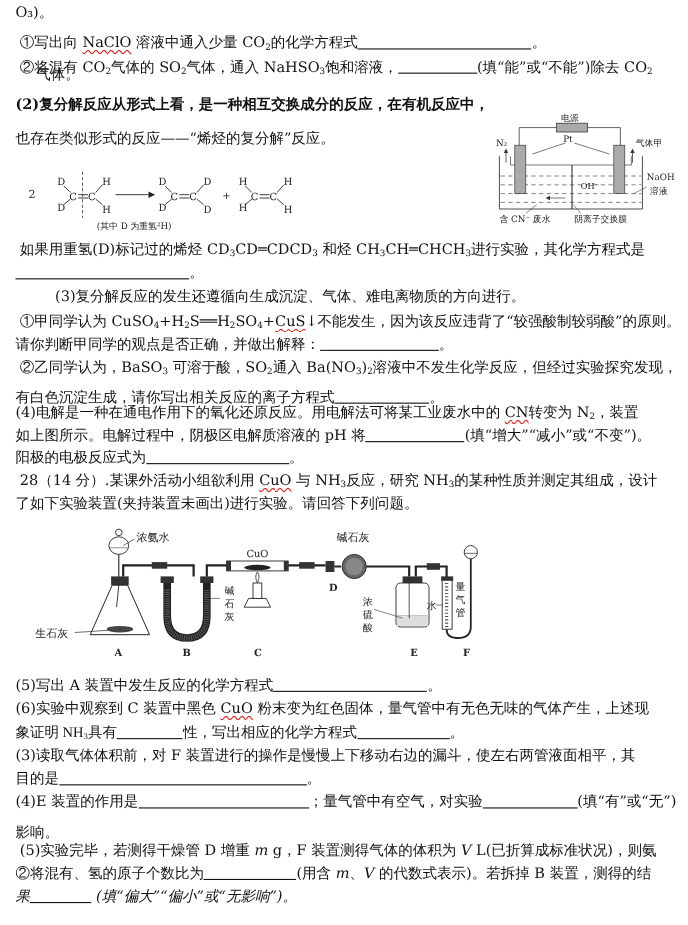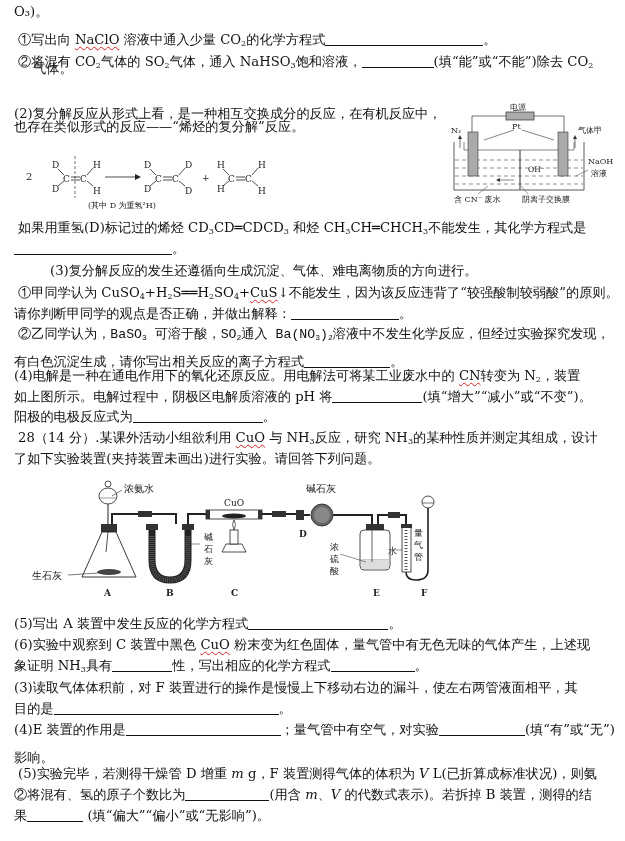--- a/index.html
+++ b/index.html
@@ -21,21 +21,21 @@
 
 <div class="line ind" style="top:30px;">
   <span>①写出向 </span><span class="wavy">NaClO</span><span> 溶液中通入少量 CO</span><sub>2</sub><span>的化学方程式</span><span class="blank" style="width:158px;"></span><span>。</span>
 </div>
 
 <div class="line ind" style="top:52px;">
   <span>②将混有 CO</span><sub>2</sub><span>气体的 SO</span><sub>2</sub><span>气体，通入 NaHSO</span><sub>3</sub><span>饱和溶液，</span><span class="blank" style="width:72px;"></span><span>(填“能”或“不能”)除去 CO</span><sub>2</sub>
 </div>
 <div class="line" style="top:59px;margin-left:19px;">气体。</div>
 
-<div class="line" style="top:104px;">(2)复分解反应从形式上看，是一种相互交换成分的反应，在有机反应中，</div>
+<div class="line" style="top:86px;font-weight:bold;">(2)复分解反应从形式上看，是一种相互交换成分的反应，在有机反应中，</div>
 <div class="line" style="top:117px;">也存在类似形式的反应——“烯烃的复分解”反应。</div>
 
 <div class="fig" style="left:18px; top:148px; width:260px; height:62px;">
   <svg width="260" height="62" viewBox="0 0 260 62">
     <text x="8" y="32" font-size="10">2</text>
 
     <text x="34" y="20" font-size="9">D</text>
     <text x="34" y="44" font-size="9">D</text>
     <line x1="40" y1="21" x2="46" y2="27" stroke="#222" stroke-width="0.8"></line>
     <line x1="40" y1="38" x2="46" y2="33" stroke="#222" stroke-width="0.8"></line>
@@ -119,34 +119,34 @@
     <text x="143" y="78" font-size="8">溶液</text>
     <line x1="140" y1="72" x2="128" y2="78" stroke="#333" stroke-width="0.5"></line>
     <text x="6" y="104" font-size="8">含 CN⁻ 废水</text>
     <text x="74" y="104" font-size="8">阴离子交换膜</text>
     <line x1="30" y1="96" x2="40" y2="88" stroke="#333" stroke-width="0.5"></line>
     <line x1="80" y1="96" x2="73" y2="88" stroke="#333" stroke-width="0.5"></line>
   </svg>
 </div>
 
 <div class="line ind" style="top:218px;">
-  <span>如果用重氢(D)标记过的烯烃 CD</span><sub>3</sub><span>CD═CDCD</span><sub>3</sub> <span>和烃 CH</span><sub>3</sub><span>CH═CHCH</span><sub>3</sub><span>不能发生，其化学方程式是</span>
+  <span>如果用重氢(D)标记过的烯烃 CD</span><sub>3</sub><span>CD═CDCD</span><sub>3</sub> <span>和烃 CH</span><sub>3</sub><span>CH═CHCH</span><sub>3</sub><span>进行实验，其化学方程式是</span>
 </div>
 <div class="line" style="top:239px;">
   <span class="blank" style="width:158px;"></span><span>。</span>
 </div>
 
 <div class="line" style="top:261px;margin-left:36px;">(3)复分解反应的发生还遵循向生成沉淀、气体、难电离物质的方向进行。</div>
 <div class="line ind" style="top:283px;">
   <span>①甲同学认为 CuSO</span><sub>4</sub><span>+H</span><sub>2</sub><span>S══H</span><sub>2</sub><span>SO</span><sub>4</sub><span>+</span><span class="wavy">CuS</span><span>↓不能发生，因为该反应违背了“较强酸制较弱酸”的原则。</span>
 </div>
 <div class="line" style="top:304px;">
   <span>请你判断甲同学的观点是否正确，并做出解释：</span><span class="blank" style="width:108px;"></span><span>。</span>
 </div>
-<div class="line ind" style="top:325px;font-family:Liberation Mono, monospace;">
+<div class="line ind" style="top:325px;">
   <span>②乙同学认为，BaSO</span><sub>3</sub> <span>可溶于酸，SO</span><sub>2</sub><span>通入 Ba(NO</span><sub>3</sub><span>)</span><sub>2</sub><span>溶液中不发生化学反应，但经过实验探究发现，</span>
 </div>
 <div class="line" style="top:352px;">
   <span>有白色沉淀生成，请你写出相关反应的离子方程式</span><span class="blank" style="width:86px;"></span><span>。</span>
 </div>
 
 <div class="line" style="top:366px;">
   <span>(4)电解是一种在通电作用下的氧化还原反应。用电解法可将某工业废水中的 </span><span class="wavy">CN</span><span>转变为 N</span><sub>2</sub><span>，装置</span>
 </div>
 <div class="line" style="top:387px;">
@@ -244,32 +244,32 @@
     <text x="393" y="124" font-size="9" font-weight="bold">F</text>
   </svg>
 </div>
 
 <div class="line" style="top:614px;">
   <span>(5)写出 A 装置中发生反应的化学方程式</span><span class="blank" style="width:140px;"></span><span>。</span>
 </div>
 <div class="line" style="top:635px;">
   <span>(6)实验中观察到 C 装置中黑色 </span><span class="wavy">CuO</span><span> 粉末变为红色固体，量气管中有无色无味的气体产生，上述现</span>
 </div>
-<div class="line" style="top:656px;">
+<div class="line" style="top:656px;font-family:Liberation Serif, serif;">
   <span>象证明 NH</span><sub>3</sub><span>具有</span><span class="blank" style="width:60px;"></span><span>性，写出相应的化学方程式</span><span class="blank" style="width:84px;"></span><span>。</span>
 </div>
 <div class="line" style="top:678px;">(3)读取气体体积前，对 F 装置进行的操作是慢慢上下移动右边的漏斗，使左右两管液面相平，其</div>
 <div class="line" style="top:699px;">
   <span>目的是</span><span class="blank" style="width:225px;"></span><span>。</span>
 </div>
 <div class="line" style="top:720px;">
   <span>(4)E 装置的作用是</span><span class="blank" style="width:155px;"></span><span>；量气管中有空气，对实验</span><span class="blank" style="width:86px;"></span><span>(填“有”或“无”)</span>
 </div>
 <div class="line" style="top:748px;">影响。</div>
 <div class="line ind" style="top:764px;">
   <span>(5)实验完毕，若测得干燥管 D 增重 </span><span class="it">m</span><span> g，F 装置测得气体的体积为 </span><span class="it">V</span><span> L(已折算成标准状况)，则氨</span>
 </div>
 <div class="line" style="top:785px;">
   <span>②将混有、氢的原子个数比为</span><span class="blank" style="width:84px;"></span><span>(用含 </span><span class="it">m</span><span>、</span><span class="it">V</span><span> 的代数式表示)。若拆掉 B 装置，测得的结</span>
 </div>
-<div class="line" style="top:806px;">
+<div class="line" style="top:806px;font-style:italic;">
   <span>果</span><span class="blank" style="width:56px;"></span><span> (填“偏大”“偏小”或“无影响”)。</span>
 </div>
 
 </body></html>

